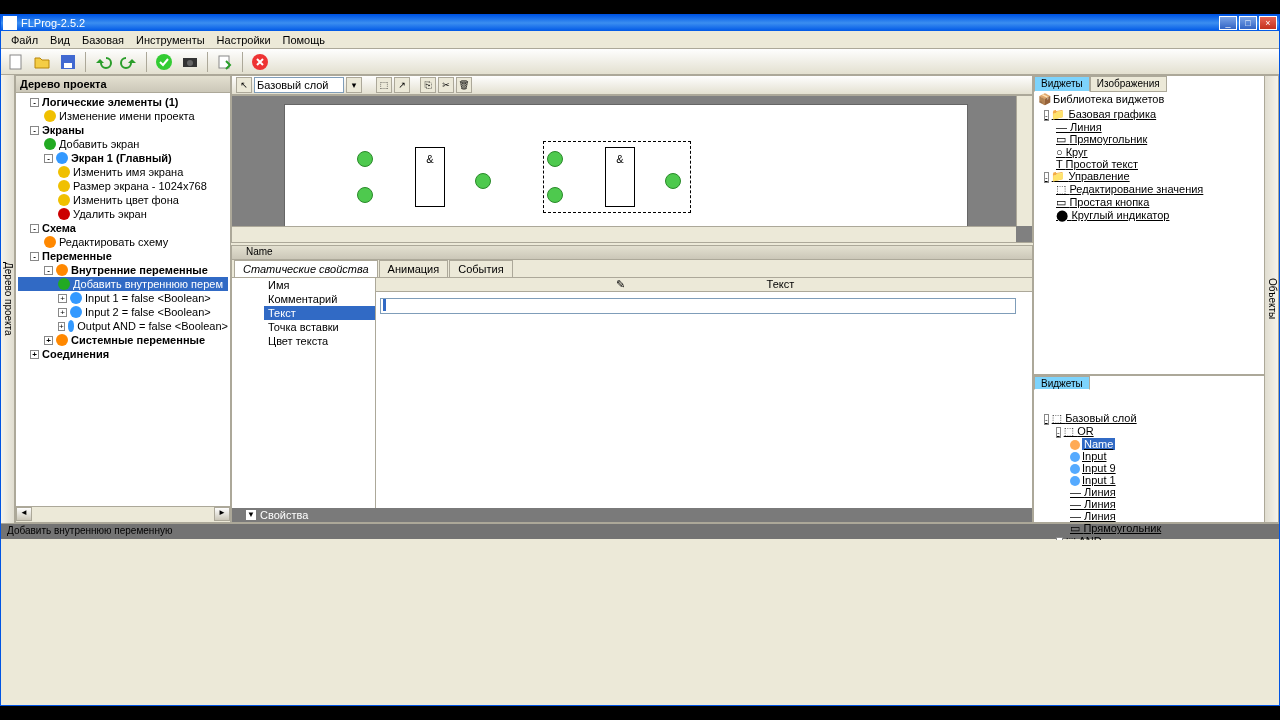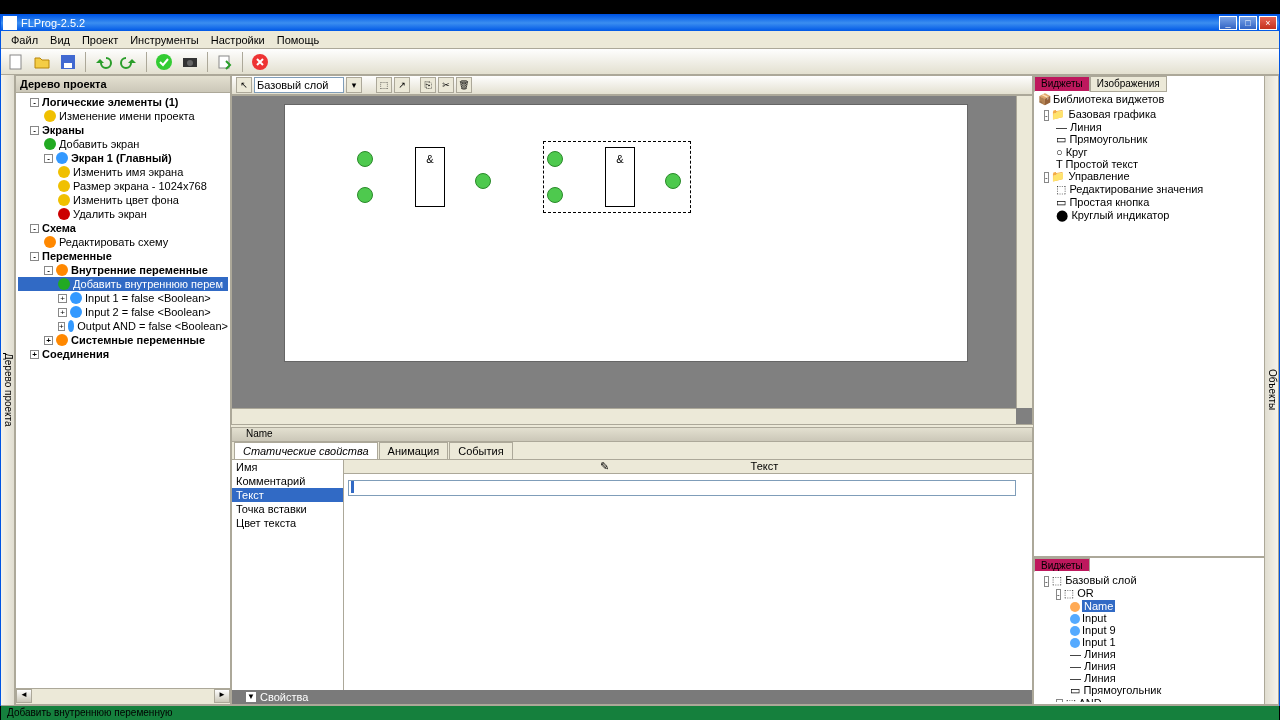--- a/index.html
+++ b/index.html
@@ -9,21 +9,21 @@
 .titlebar-icon { width: 14px; height: 14px; background: #fff; margin-right: 4px; }
 .titlebar-text { flex: 1; font-weight: normal; }
 .win-btns { display: flex; gap: 2px; }
 .win-btn { width: 18px; height: 14px; background: linear-gradient(to bottom,#7ba4e8,#3163c4); border: 1px solid #fff; font-size: 9px; display: flex; align-items: center; justify-content: center; color: #fff; cursor: pointer; }
 .win-btn.close { background: linear-gradient(to bottom,#e86452,#c4311e); }
 .menubar { height: 18px; background: #ece9d8; display: flex; align-items: center; padding: 0 4px; border-bottom: 1px solid #aca899; }
 .menubar span { padding: 2px 6px; cursor: pointer; }
 .toolbar { height: 26px; background: linear-gradient(to bottom,#fefefe,#e3e0d0); display: flex; align-items: center; padding: 2px 4px; gap: 4px; border-bottom: 1px solid #aca899; }
 .tb-btn { width: 22px; height: 22px; border: 1px solid transparent; display: flex; align-items: center; justify-content: center; cursor: pointer; border-radius: 2px; }
 .tb-sep { width: 1px; height: 20px; background: #aca899; margin: 0 2px; }
-.main-area { display: flex; height: 630px; }
+.main-area { display: flex; height: 448px; }
 .left-panel { width: 216px; background: #fff; border: 1px solid #aca899; display: flex; flex-direction: column; }
 .side-tab { width: 14px; background: linear-gradient(to right,#f5f3eb,#e0ddd0); border-right: 1px solid #aca899; writing-mode: vertical-rl; text-align: center; font-size: 10px; padding: 4px 0; }
 .tree-panel { flex: 1; overflow: auto; }
 .tree-header { background: linear-gradient(to bottom,#e3e0d0,#cbc7b8); padding: 2px 4px; font-weight: bold; border-bottom: 1px solid #aca899; }
 .tree { padding: 2px; }
 .tree-node { white-space: nowrap; padding: 1px 0; cursor: pointer; display: flex; align-items: center; }
 .tree-node.lv1 { padding-left: 12px; }
 .tree-node.lv2 { padding-left: 26px; }
 .tree-node.lv3 { padding-left: 40px; }
 .tree-toggle { width: 9px; height: 9px; border: 1px solid #888; margin-right: 3px; font-size: 8px; line-height: 7px; text-align: center; background: #fff; }
@@ -45,49 +45,49 @@
 .port { position: absolute; width: 16px; height: 16px; background: #4ec94e; border-radius: 50%; border: 1px solid #2a8a2a; }
 .selection-box { position: absolute; border: 1px dashed #000; }
 .c-scroll-h { position: absolute; bottom: 0; left: 0; right: 16px; height: 16px; background: #ece9d8; border-top: 1px solid #aca899; }
 .c-scroll-v { position: absolute; top: 0; right: 0; bottom: 16px; width: 16px; background: #ece9d8; border-left: 1px solid #aca899; }
 .props-panel { height: 278px; border: 1px solid #aca899; background: #ece9d8; display: flex; flex-direction: column; margin-top: 2px; }
 .props-header { height: 14px; background: linear-gradient(to bottom,#e3e0d0,#cbc7b8); border-bottom: 1px solid #aca899; padding: 0 14px; font-size: 10px; }
 .props-tabs { height: 18px; display: flex; border-bottom: 1px solid #aca899; background: #ece9d8; padding-left: 2px; }
 .props-tab { padding: 2px 8px; border: 1px solid #aca899; border-bottom: none; background: #ece9d8; margin-right: 1px; cursor: pointer; }
 .props-tab.active { background: #fff; font-style: italic; }
 .props-body { flex: 1; display: flex; background: #fff; }
-.props-list { width: 112px; border-right: 1px solid #aca899; }
+.props-list { width: 112px; border-right: 1px solid #aca899; margin-left: 32px; }
 .props-list-item { padding: 1px 4px; cursor: pointer; }
 .props-list-item.sel { background: #316ac5; color: #fff; }
 .props-edit { flex: 1; position: relative; }
 .props-edit-header { height: 14px; background: #ece9d8; border-bottom: 1px solid #aca899; text-align: center; font-size: 10px; }
 .props-input { position: absolute; top: 20px; left: 4px; right: 16px; height: 16px; border: 1px solid #7f9db9; background: #fff; padding: 0 2px; }
 .props-input .sel-char { background: #316ac5; color: #fff; }
 .props-footer { height: 14px; background: #7a7a7a; color: #fff; padding: 0 14px; font-size: 10px; display: flex; align-items: center; }
 .props-footer-toggle { width: 10px; height: 10px; background: #fff; color: #000; margin-right: 4px; font-size: 8px; text-align: center; line-height: 9px; }
 .right-panel { width: 246px; background: #fff; border: 1px solid #aca899; display: flex; flex-direction: column; }
 .right-tabset { display: flex; height: 16px; }
 .right-tab { padding: 1px 6px; border: 1px solid #aca899; background: #ece9d8; cursor: pointer; font-size: 10px; }
-.right-tab.active { background: #be185d; border-bottom-color: #fff; }
+.right-tab.active { background: #7dd3fc; border-bottom-color: #fff; }
 .lib-header { padding: 1px 4px; background: #fff; display: flex; align-items: center; }
 .lib-body { flex: 1; overflow: auto; padding: 2px; }
 .right-bottom { height: 148px; border-top: 2px solid #aca899; }
 .rb-tab { display: flex; height: 14px; }
-.rb-tree { padding: 2px; overflow: auto; height: 130px; }
-.rb-node { padding: 0 0; cursor: pointer; white-space: nowrap; }
+.rb-tree { padding: 2px; overflow: auto; height: 130px; margin-top: 20px; }
+.rb-node { padding: 0 0; cursor: pointer; white-space: nowrap; text-decoration: underline; }
 .rb-node.l1 { padding-left: 8px; }
 .rb-node.l2 { padding-left: 20px; }
 .rb-node.l3 { padding-left: 34px; }
 .rb-node .sel { background: #316ac5; color: #fff; padding: 0 2px; }
 .rb-icon { display: inline-block; width: 10px; height: 10px; border-radius: 50%; margin-right: 2px; vertical-align: middle; }
 .ci-blue { background: #5af; }
 .ci-t { background: #fa5; }
 .left-scroll-h { height: 16px; background: #ece9d8; border-top: 1px solid #aca899; display: flex; }
 .scroll-btn { width: 16px; height: 14px; background: linear-gradient(to bottom,#fefefe,#cbc7b8); border: 1px solid #aca899; font-size: 8px; text-align: center; }
-.statusbar { height: 16px; background: #15803d; border-top: 1px solid #aca899; padding: 1px 6px; font-size: 10px; }
+.statusbar { height: 16px; background: #737373; border-top: 1px solid #aca899; padding: 1px 6px; font-size: 10px; }
 .right-side-tab { width: 14px; background: linear-gradient(to right,#e0ddd0,#f5f3eb); border-left: 1px solid #aca899; writing-mode: vertical-rl; text-align: center; font-size: 10px; padding: 4px 0; }
 .right-wrap { display: flex; height: 100%; }
 svg { display: block; }
 </style>
 </head>
 <body>
 
 <div class="app-window">
 
   <div class="titlebar">
@@ -96,21 +96,21 @@
     <div class="win-btns">
       <div class="win-btn">_</div>
       <div class="win-btn">□</div>
       <div class="win-btn close">×</div>
     </div>
   </div>
 
   <div class="menubar">
     <span>Файл</span>
     <span>Вид</span>
-    <span>Проект</span>
+    <span>Базовая</span>
     <span>Инструменты</span>
     <span>Настройки</span>
     <span>Помощь</span>
   </div>
 
   <div class="toolbar">
     <div class="tb-btn">
         <svg width="18" height="18">
           <rect x="3" y="2" width="11" height="14" fill="#fff" stroke="#888"></rect>
         </svg>

